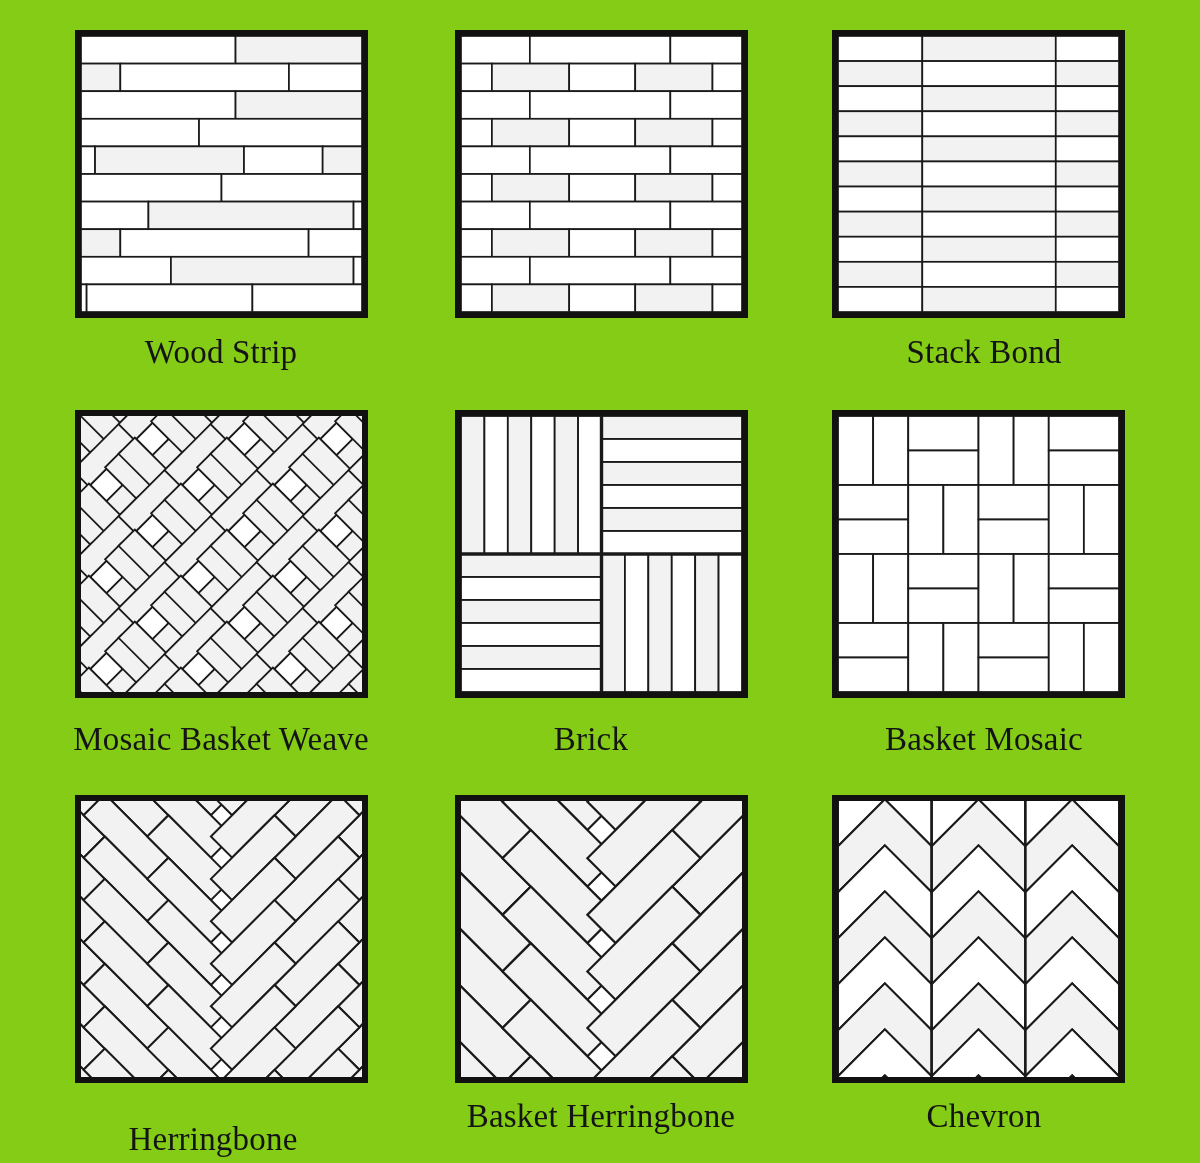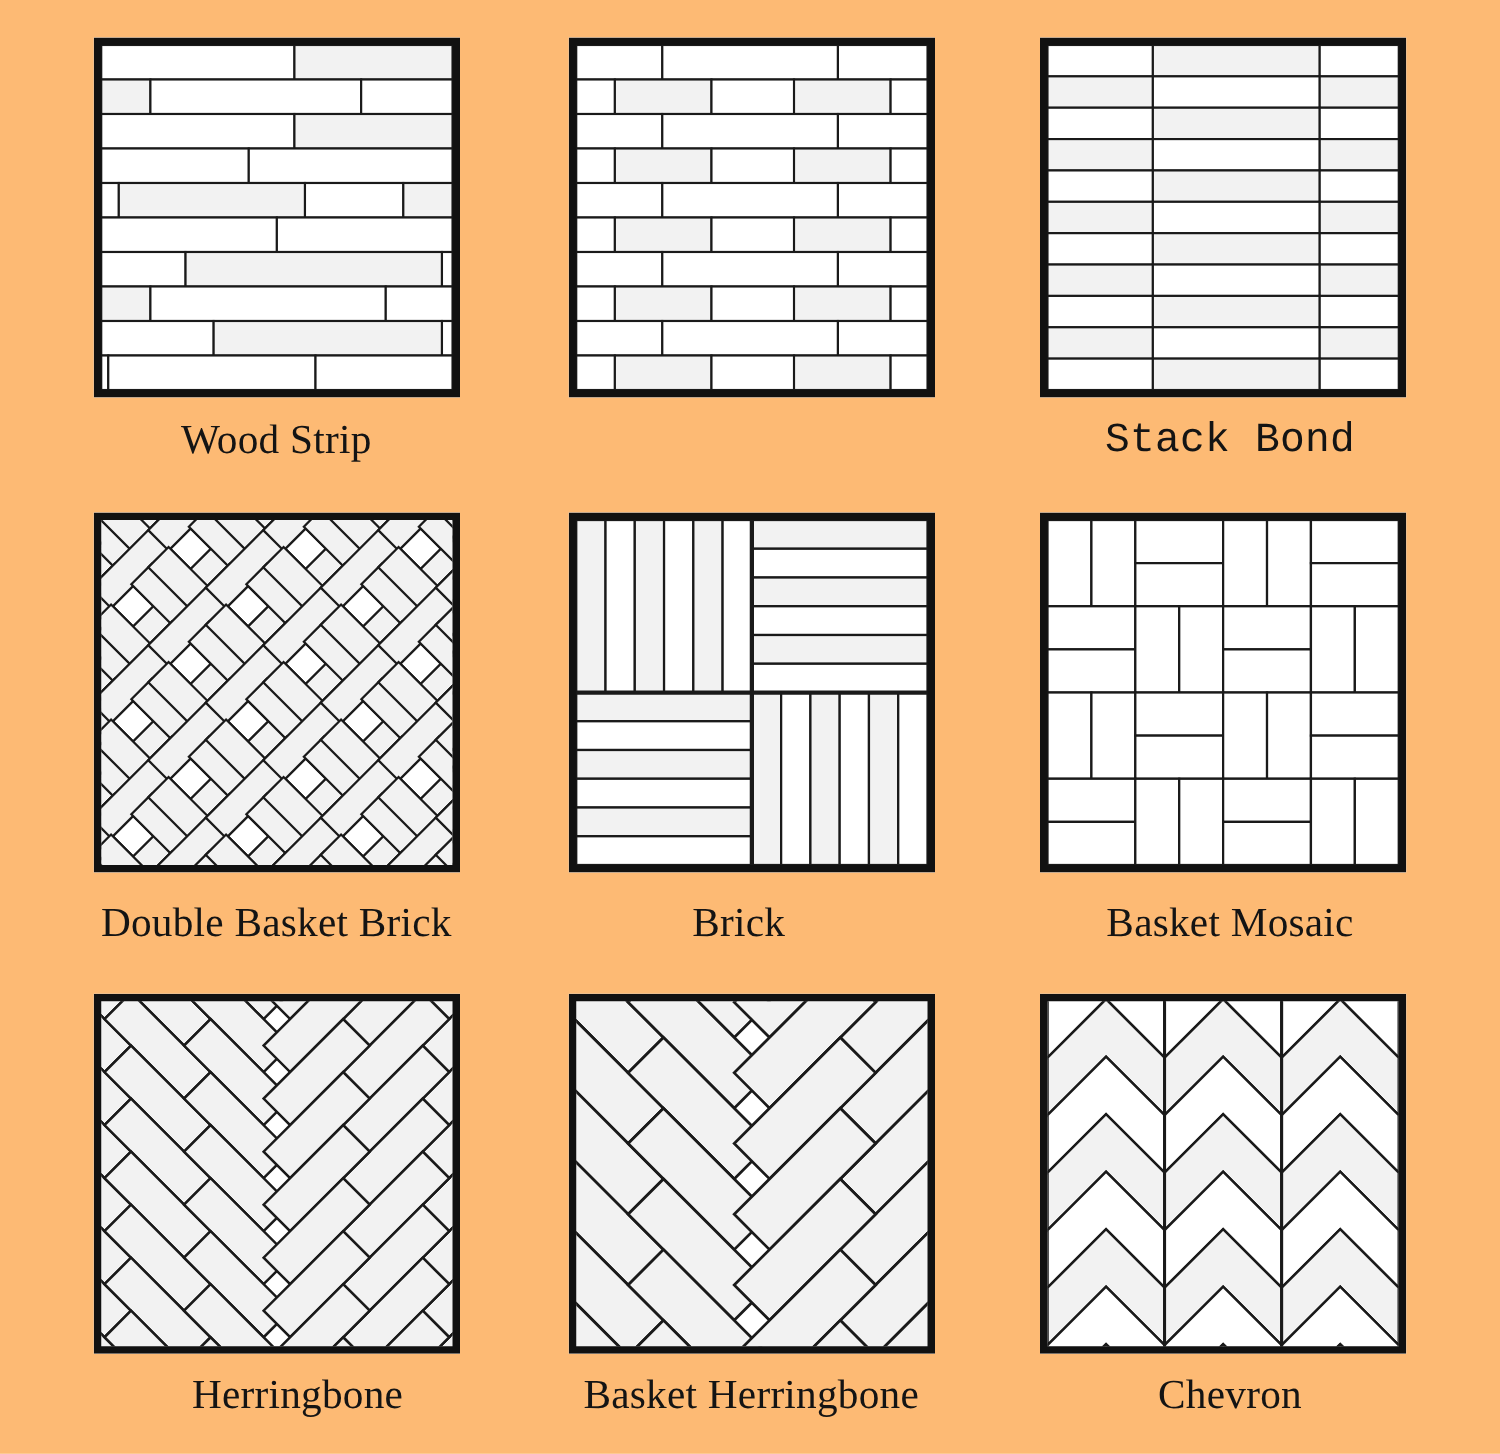--- a/index.html
+++ b/index.html
@@ -10,21 +10,21 @@
   body {
     width: 1200px;
     height: 1163px;
     font-family: "Liberation Serif", "DejaVu Serif", serif;
     overflow: hidden;
   }
   #board {
     position: relative;
     width: 1200px;
     height: 1163px;
-    background: #fdba74;
+    background: #84cc16;
   }
   .cell {
     position: absolute;
     box-sizing: border-box;
   }
   .tile-frame {
     position: relative;
     width: 293px;
     height: 288px;
     background: #ffffff;
@@ -187,21 +187,21 @@
             <rect x="90.3" y="231.8181818181818" width="133.47500000000002" height="25.09090909090909" fill="#ffffff" stroke="#1a1a1a" stroke-width="1.7"></rect>
             <rect x="223.775" y="231.8181818181818" width="63.224999999999994" height="25.09090909090909" fill="#f2f2f2" stroke="#1a1a1a" stroke-width="1.7"></rect>
             <rect x="6" y="256.9090909090909" width="84.3" height="25.09090909090909" fill="#ffffff" stroke="#1a1a1a" stroke-width="1.7"></rect>
             <rect x="90.3" y="256.9090909090909" width="133.47500000000002" height="25.09090909090909" fill="#f2f2f2" stroke="#1a1a1a" stroke-width="1.7"></rect>
             <rect x="223.775" y="256.9090909090909" width="63.224999999999994" height="25.09090909090909" fill="#ffffff" stroke="#1a1a1a" stroke-width="1.7"></rect>
           </g>
         <rect x="3" y="3" width="287" height="282" fill="none" stroke="#111111" stroke-width="6"></rect>
       </svg>
     </div>
   </div>
-  <div class="caption cap-r1 c3" style="left:984px;font-family:Liberation Mono, monospace;">Stack Bond</div>
+  <div class="caption cap-r1 c3" style="left:984px;">Stack Bond</div>
 
   <div class="cell r2 c1">
     <div class="tile-frame">
       <svg viewBox="0 0 293 288">
         <defs>
             <clipPath id="clip-dbw">
               <rect x="6" y="6" width="281" height="276"></rect>
             </clipPath>
           </defs>
         <g id="dbw-g" clip-path="url(#clip-dbw)">
@@ -542,21 +542,21 @@
             <polygon points="446.90,287.34 430.63,271.08 365.58,336.13 381.84,352.40" fill="#f2f2f2" stroke="#1a1a1a" stroke-width="1.8" stroke-linejoin="miter"></polygon>
             <polygon points="430.63,430.92 446.90,414.66 381.84,349.60 365.58,365.87" fill="#f2f2f2" stroke="#1a1a1a" stroke-width="1.8" stroke-linejoin="miter"></polygon>
             <polygon points="463.16,398.40 479.42,382.13 414.37,317.08 398.10,333.34" fill="#f2f2f2" stroke="#1a1a1a" stroke-width="1.8" stroke-linejoin="miter"></polygon>
             <polygon points="479.42,411.87 463.16,395.60 398.10,460.66 414.37,476.92" fill="#f2f2f2" stroke="#1a1a1a" stroke-width="1.8" stroke-linejoin="miter"></polygon>
             <polygon points="446.90,379.34 430.63,363.08 365.58,428.13 381.84,444.40" fill="#f2f2f2" stroke="#1a1a1a" stroke-width="1.8" stroke-linejoin="miter"></polygon>
           </g>
         <rect x="3" y="3" width="287" height="282" fill="none" stroke="#111111" stroke-width="6"></rect>
       </svg>
     </div>
   </div>
-  <div class="caption cap-r2 c1" style="left:221px;">Double Basket Brick</div>
+  <div class="caption cap-r2 c1" style="left:221px;">Mosaic Basket Weave</div>
 
   <div class="cell r2 c2">
     <div class="tile-frame">
       <svg viewBox="0 0 293 288">
         <g id="mo-g">
             <rect x="6" y="6" width="281" height="276" fill="#ffffff" stroke="#1a1a1a" stroke-width="0"></rect>
             <rect x="6" y="6" width="23.416666666666668" height="138" fill="#f2f2f2" stroke="#1a1a1a" stroke-width="1.8"></rect>
             <rect x="29.416666666666668" y="6" width="23.416666666666668" height="138" fill="#ffffff" stroke="#1a1a1a" stroke-width="1.8"></rect>
             <rect x="52.833333333333336" y="6" width="23.416666666666668" height="138" fill="#f2f2f2" stroke="#1a1a1a" stroke-width="1.8"></rect>
             <rect x="76.25" y="6" width="23.416666666666668" height="138" fill="#ffffff" stroke="#1a1a1a" stroke-width="1.8"></rect>
@@ -725,21 +725,21 @@
             <polygon points="284.39,317.23 263.17,296.02 199.53,359.66 220.75,380.87" fill="#f2f2f2" stroke="#1a1a1a" stroke-width="2" stroke-linejoin="miter"></polygon>
             <polygon points="135.89,359.66 157.11,338.44 93.47,274.80 72.25,296.02" fill="#f2f2f2" stroke="#1a1a1a" stroke-width="2" stroke-linejoin="miter"></polygon>
             <polygon points="220.75,296.02 199.53,274.80 135.89,338.44 157.11,359.66" fill="#f2f2f2" stroke="#1a1a1a" stroke-width="2" stroke-linejoin="miter"></polygon>
             <polygon points="135.89,402.08 157.11,380.87 93.47,317.23 72.25,338.44" fill="#f2f2f2" stroke="#1a1a1a" stroke-width="2" stroke-linejoin="miter"></polygon>
             <polygon points="220.75,338.44 199.53,317.23 135.89,380.87 157.11,402.08" fill="#f2f2f2" stroke="#1a1a1a" stroke-width="2" stroke-linejoin="miter"></polygon>
           </g>
         <rect x="3" y="3" width="287" height="282" fill="none" stroke="#111111" stroke-width="6"></rect>
       </svg>
     </div>
   </div>
-  <div class="caption cap-r3 c1" style="left:238px;">Herringbone</div>
+  <div class="caption cap-r3 c1" style="left:213px;margin-top:23px;">Herringbone</div>
 
   <div class="cell r3 c2">
     <div class="tile-frame">
       <svg viewBox="0 0 293 288">
         <defs>
             <clipPath id="clip-dhb">
               <rect x="6" y="6" width="281" height="276"></rect>
             </clipPath>
           </defs>
         <g id="dhb-g" clip-path="url(#clip-dhb)">

